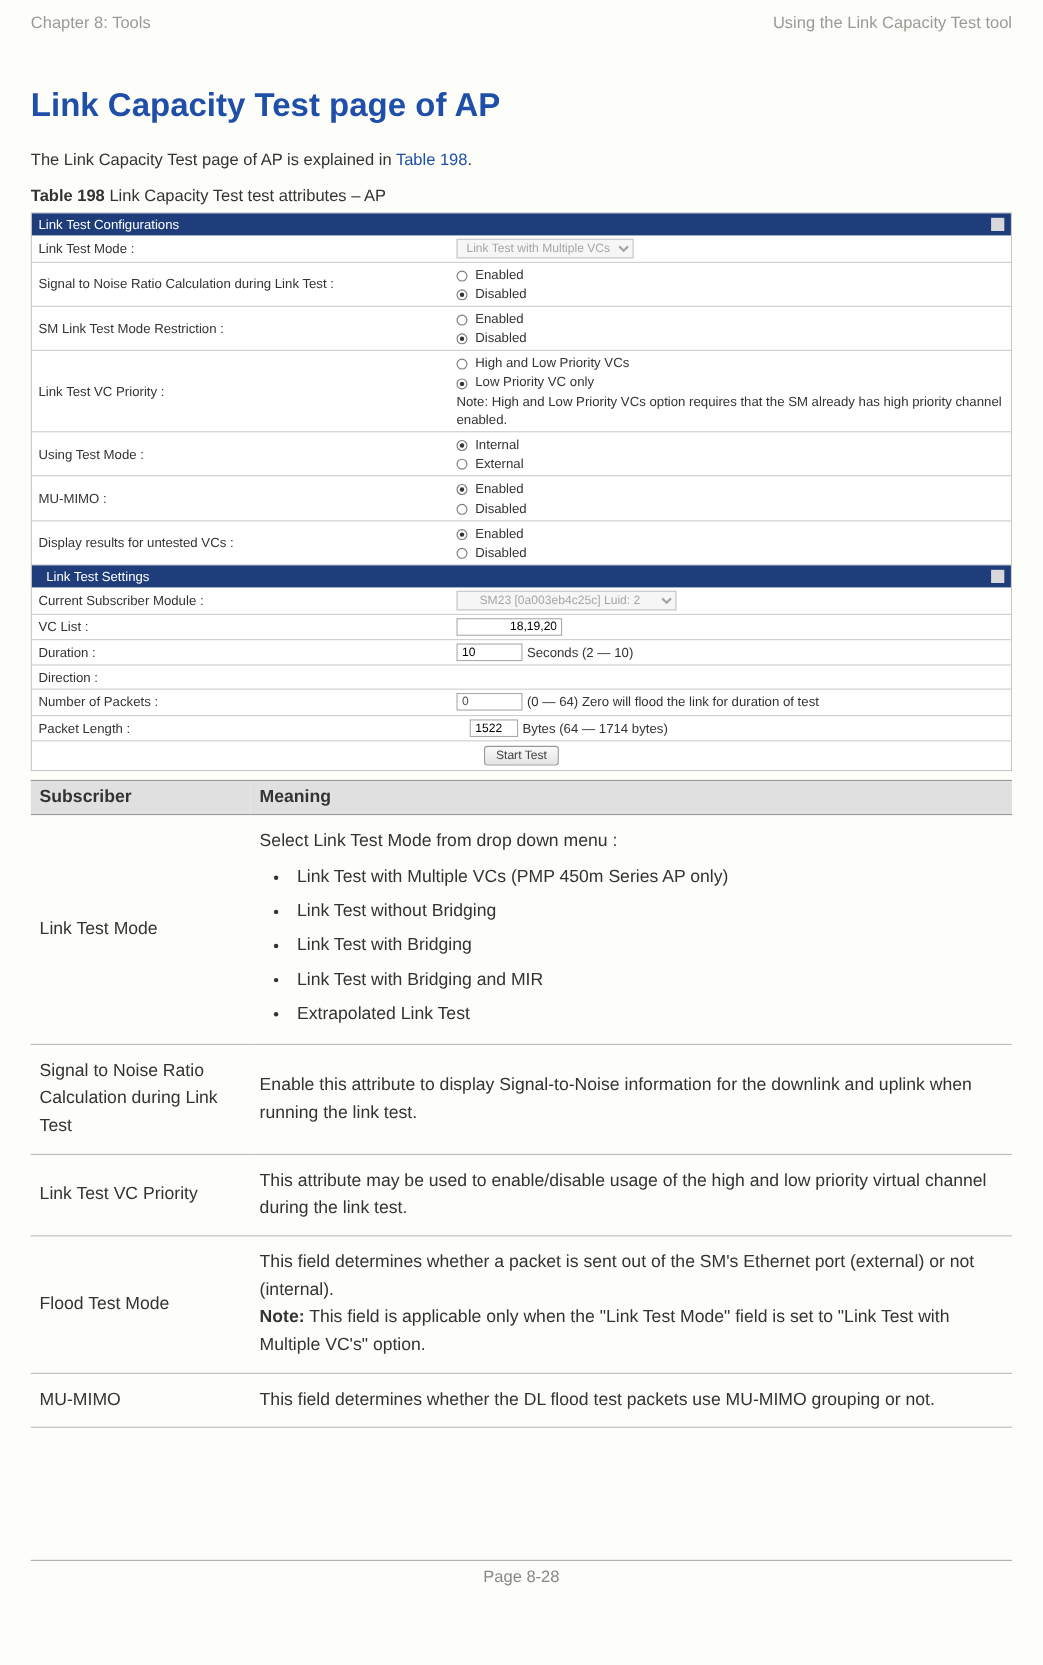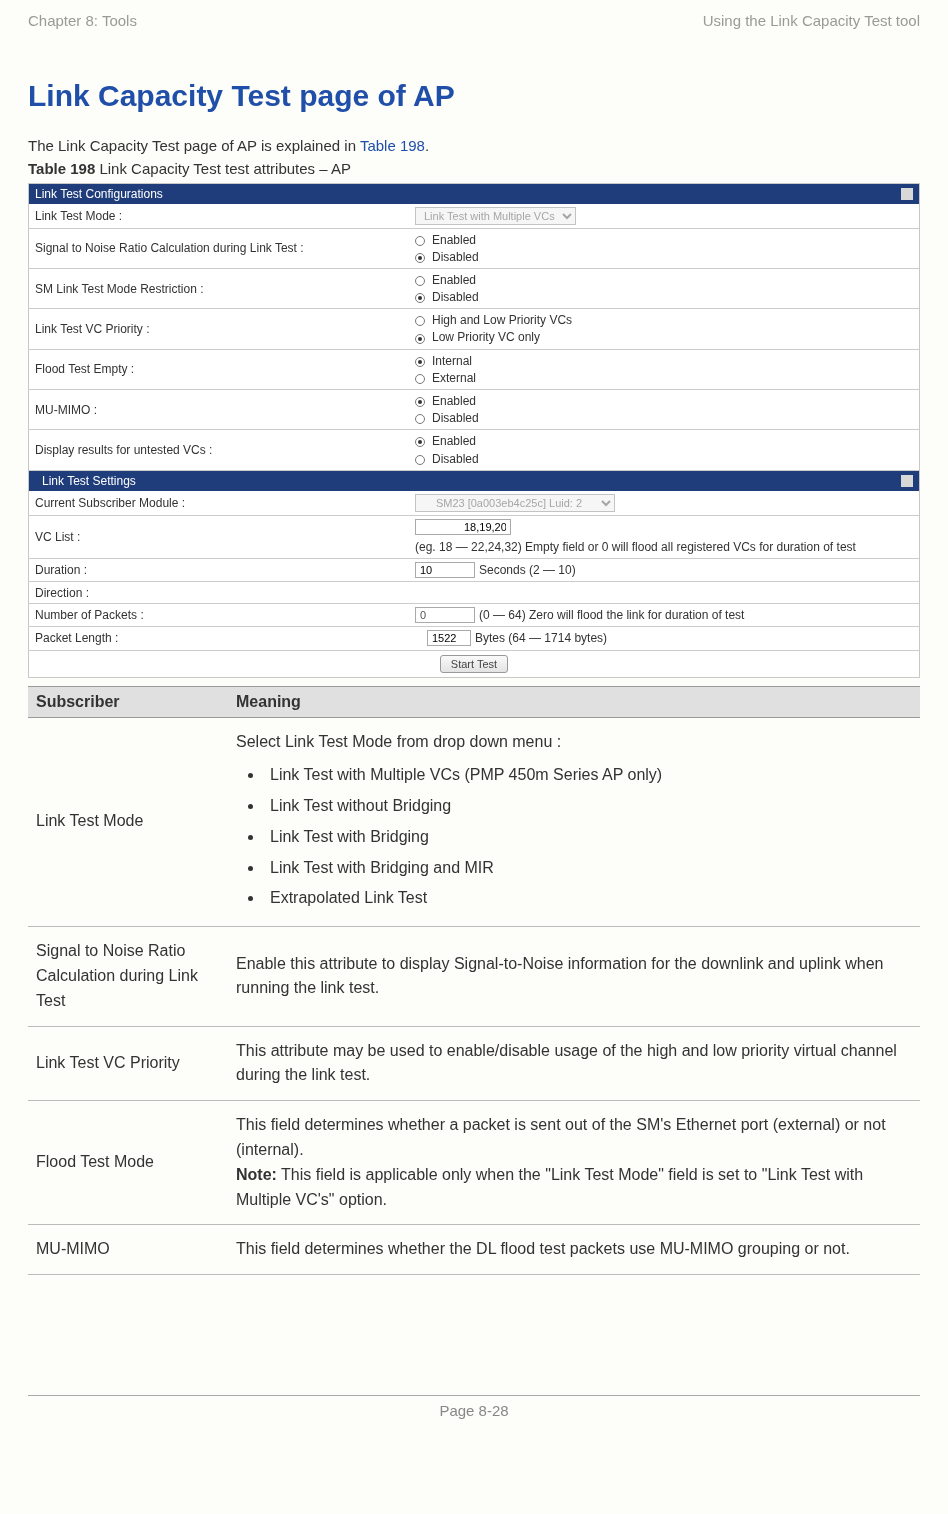--- a/index.html
+++ b/index.html
@@ -19,21 +19,21 @@
     font-size: 15px;
     margin-bottom: 50px;
   }
   h1.section {
     color: #1f4fa8;
     font-size: 30px;
     font-weight: bold;
     margin-bottom: 22px;
     margin-top: 44px;
   }
-  .intro { margin-bottom: 2px; line-height: 1.5; }
+  .intro { margin-bottom: 12px; line-height: 1.5; }
   .intro .link { color: #1f4fa8; }
   .caption { margin-bottom: 6px; }
   .caption .bold { font-weight: bold; }
 
   
   .panels {
     border: 1px solid #c8c8c8;
     background: #fff;
     font-size: 12px;
     color: #333;
@@ -192,25 +192,26 @@
     <div class="cfg-label">Link Test VC Priority :</div>
     <div class="cfg-value">
       <div class="inline">
           <span class="radio-dot"></span>
           <span>High and Low Priority VCs</span>
         </div>
       <div class="inline">
           <span class="radio-dot sel"></span>
           <span>Low Priority VC only</span>
         </div>
-    </div>
-  </div>
-
-  <div class="cfg-row">
-    <div class="cfg-label">Flood Test Empty :</div>
+      <div>Note: High and Low Priority VCs option requires that the SM already has high priority channel enabled.</div>
+    </div>
+  </div>
+
+  <div class="cfg-row">
+    <div class="cfg-label">Using Test Mode :</div>
     <div class="cfg-value">
       <div class="inline">
           <span class="radio-dot sel"></span>
           <span>Internal</span>
         </div>
       <div class="inline">
           <span class="radio-dot"></span>
           <span>External</span>
         </div>
     </div>
@@ -256,21 +257,20 @@
       <select class="fake" disabled="" style="min-width:200px;text-align:center;"><option>SM23 [0a003eb4c25c] Luid: 2</option></select>
     </div>
       </div>
   </div>
 
   <div class="cfg-row">
     <div class="cfg-label">VC List :</div>
     <div class="cfg-value">
         <div class="inline">
       <input class="fake-input med" value="18,19,20,23" style="">
-      <span>(eg. 18 — 22,24,32) Empty field or 0 will flood all registered VCs for duration of test</span>
     </div>
       </div>
   </div>
 
   <div class="cfg-row">
     <div class="cfg-label">Duration :</div>
     <div class="cfg-value">
         <div class="inline">
       <input class="fake-input short" value="10" style="">
       <span>Seconds (2 — 10)</span>

